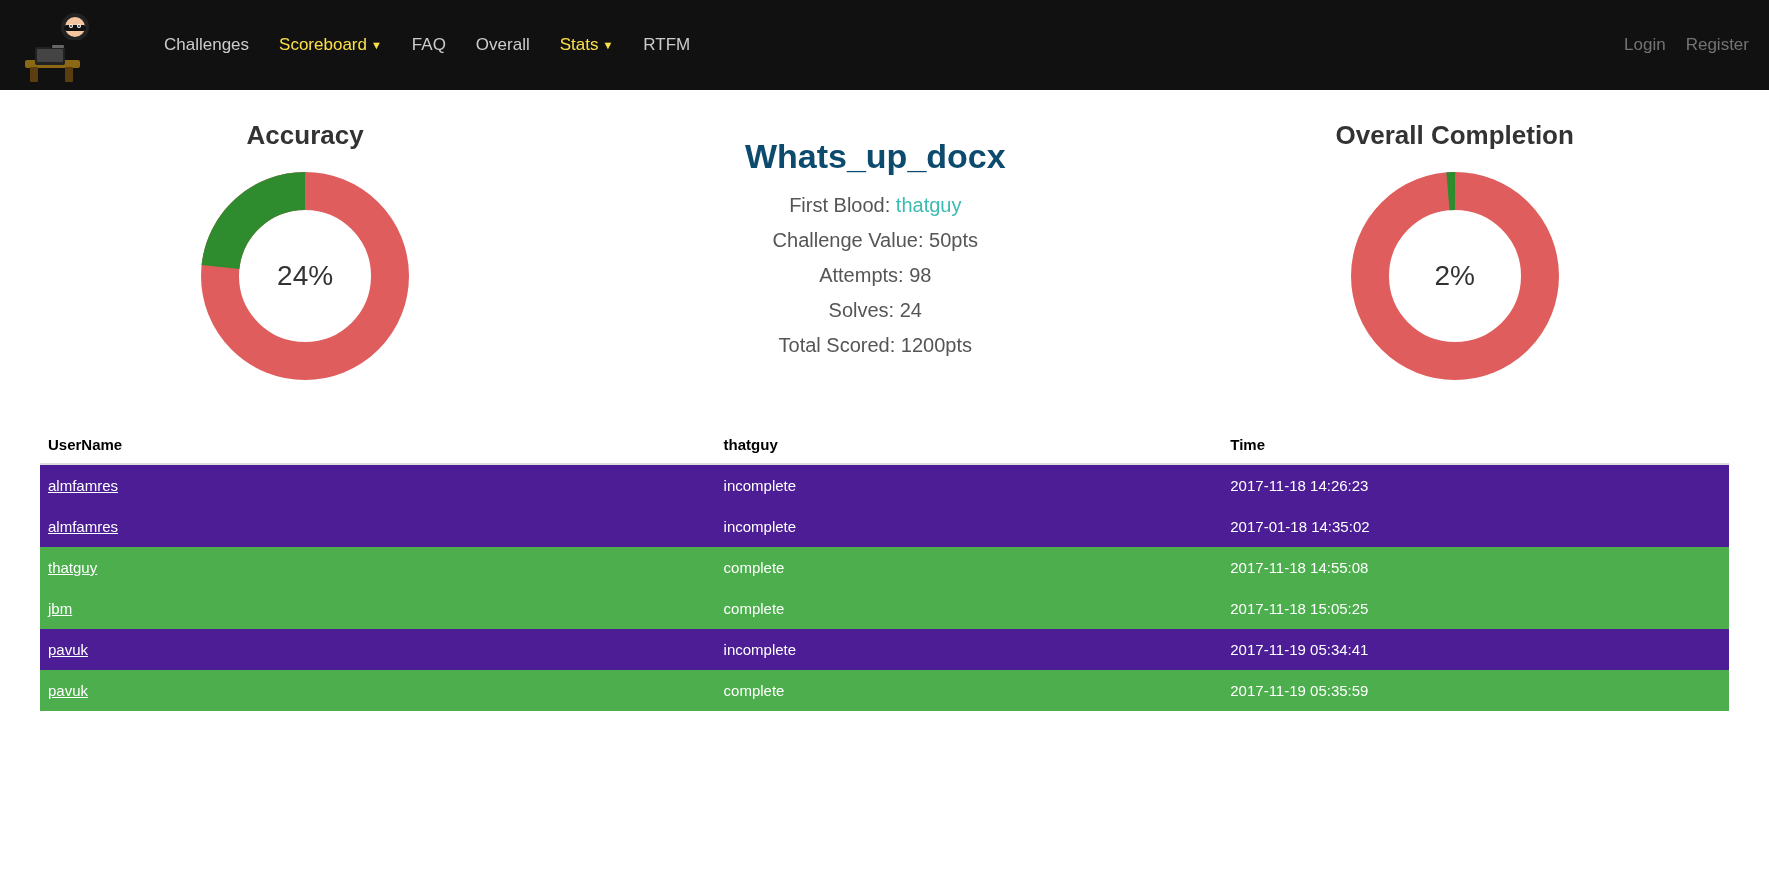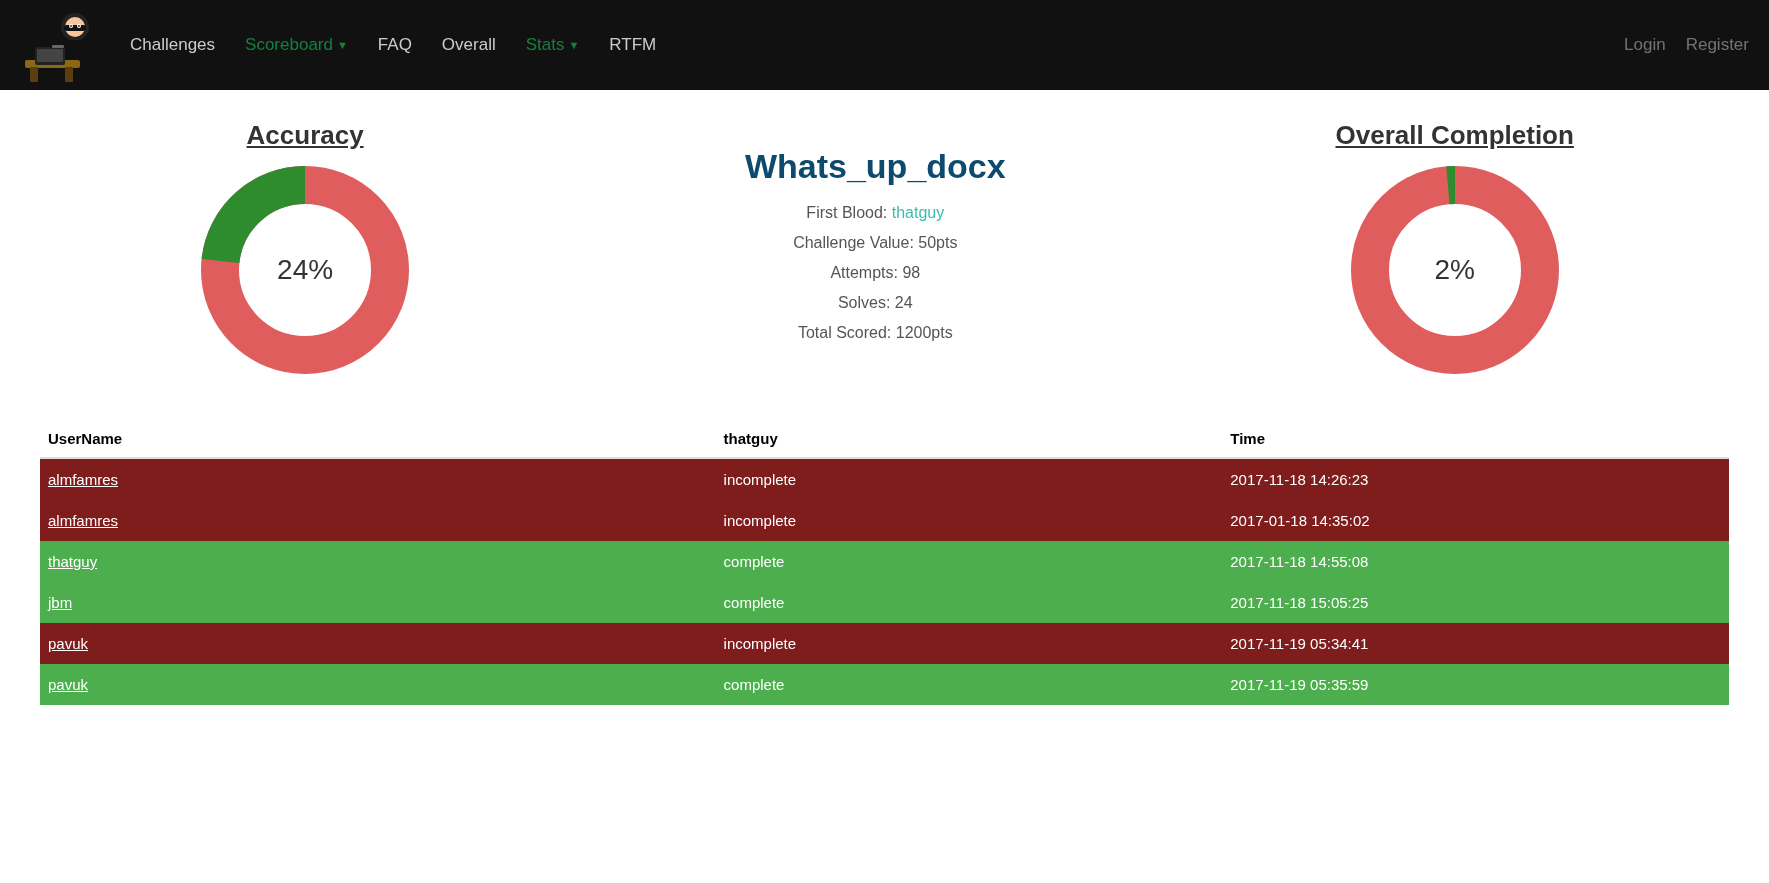--- a/index.html
+++ b/index.html
@@ -5,20 +5,21 @@
     * { box-sizing: border-box; margin: 0; padding: 0; }
     body { font-family: Arial, sans-serif; background: #fff; color: #333; }
 
     
     nav {
       background: #111;
       display: flex;
       align-items: center;
       padding: 0 20px;
       height: 90px;
+      gap: 34px;
     }
     nav .logo-area {
       display: flex;
       align-items: center;
       margin-right: 30px;
     }
     nav .logo-ninja {
       width: 80px;
       height: 80px;
     }
@@ -31,21 +32,21 @@
     nav .nav-links a {
       color: #ccc;
       text-decoration: none;
       font-size: 17px;
     }
     nav .nav-links .has-dropdown {
       display: flex;
       align-items: center;
       gap: 4px;
       cursor: pointer;
-      color: #15803d;
+      color: #fde047;
       font-size: 17px;
     }
     nav .nav-links .has-dropdown .caret {
       font-size: 11px;
     }
     nav .nav-right {
       display: flex;
       gap: 20px;
     }
     nav .nav-right a {
@@ -70,22 +71,21 @@
     
     .chart-container {
       display: flex;
       flex-direction: column;
       align-items: center;
     }
     .chart-title {
       font-size: 26px;
       font-weight: bold;
       color: #333;
-      margin-bottom: 9px;
-      text-decoration: underline;
+      margin-bottom: 15px;
     }
     .donut-wrapper {
       position: relative;
       width: 220px;
       height: 220px;
     }
     .donut-wrapper svg {
       width: 220px;
       height: 220px;
     }
@@ -104,21 +104,21 @@
       text-align: center;
       min-width: 300px;
     }
     .challenge-title {
       font-size: 34px;
       color: #0c4a6e;
       margin-bottom: 18px;
       font-weight: bold;
     }
     .challenge-info p {
-      font-size: 16px;
+      font-size: 20px;
       margin-bottom: 12px;
       color: #555;
       text-align: center;
     }
     .challenge-info .link-green {
       color: #3abcb0;
       text-decoration: none;
     }
 
     
@@ -133,21 +133,21 @@
       text-align: left;
       padding: 10px 8px;
       border-bottom: 2px solid #ddd;
     }
     .attempts-table tbody tr td {
       padding: 12px 8px;
       font-size: 15px;
       color: #fff;
     }
     .attempts-table tbody tr.incomplete {
-      background-color: #7f1d1d;
+      background-color: #4c1d95;
     }
     .attempts-table tbody tr.complete {
       background-color: #4cae4c;
     }
     .attempts-table tbody tr td a {
       color: #fff;
       text-decoration: underline;
     }
     .th-username { width: 40%; }
     .th-status { width: 30%; }

